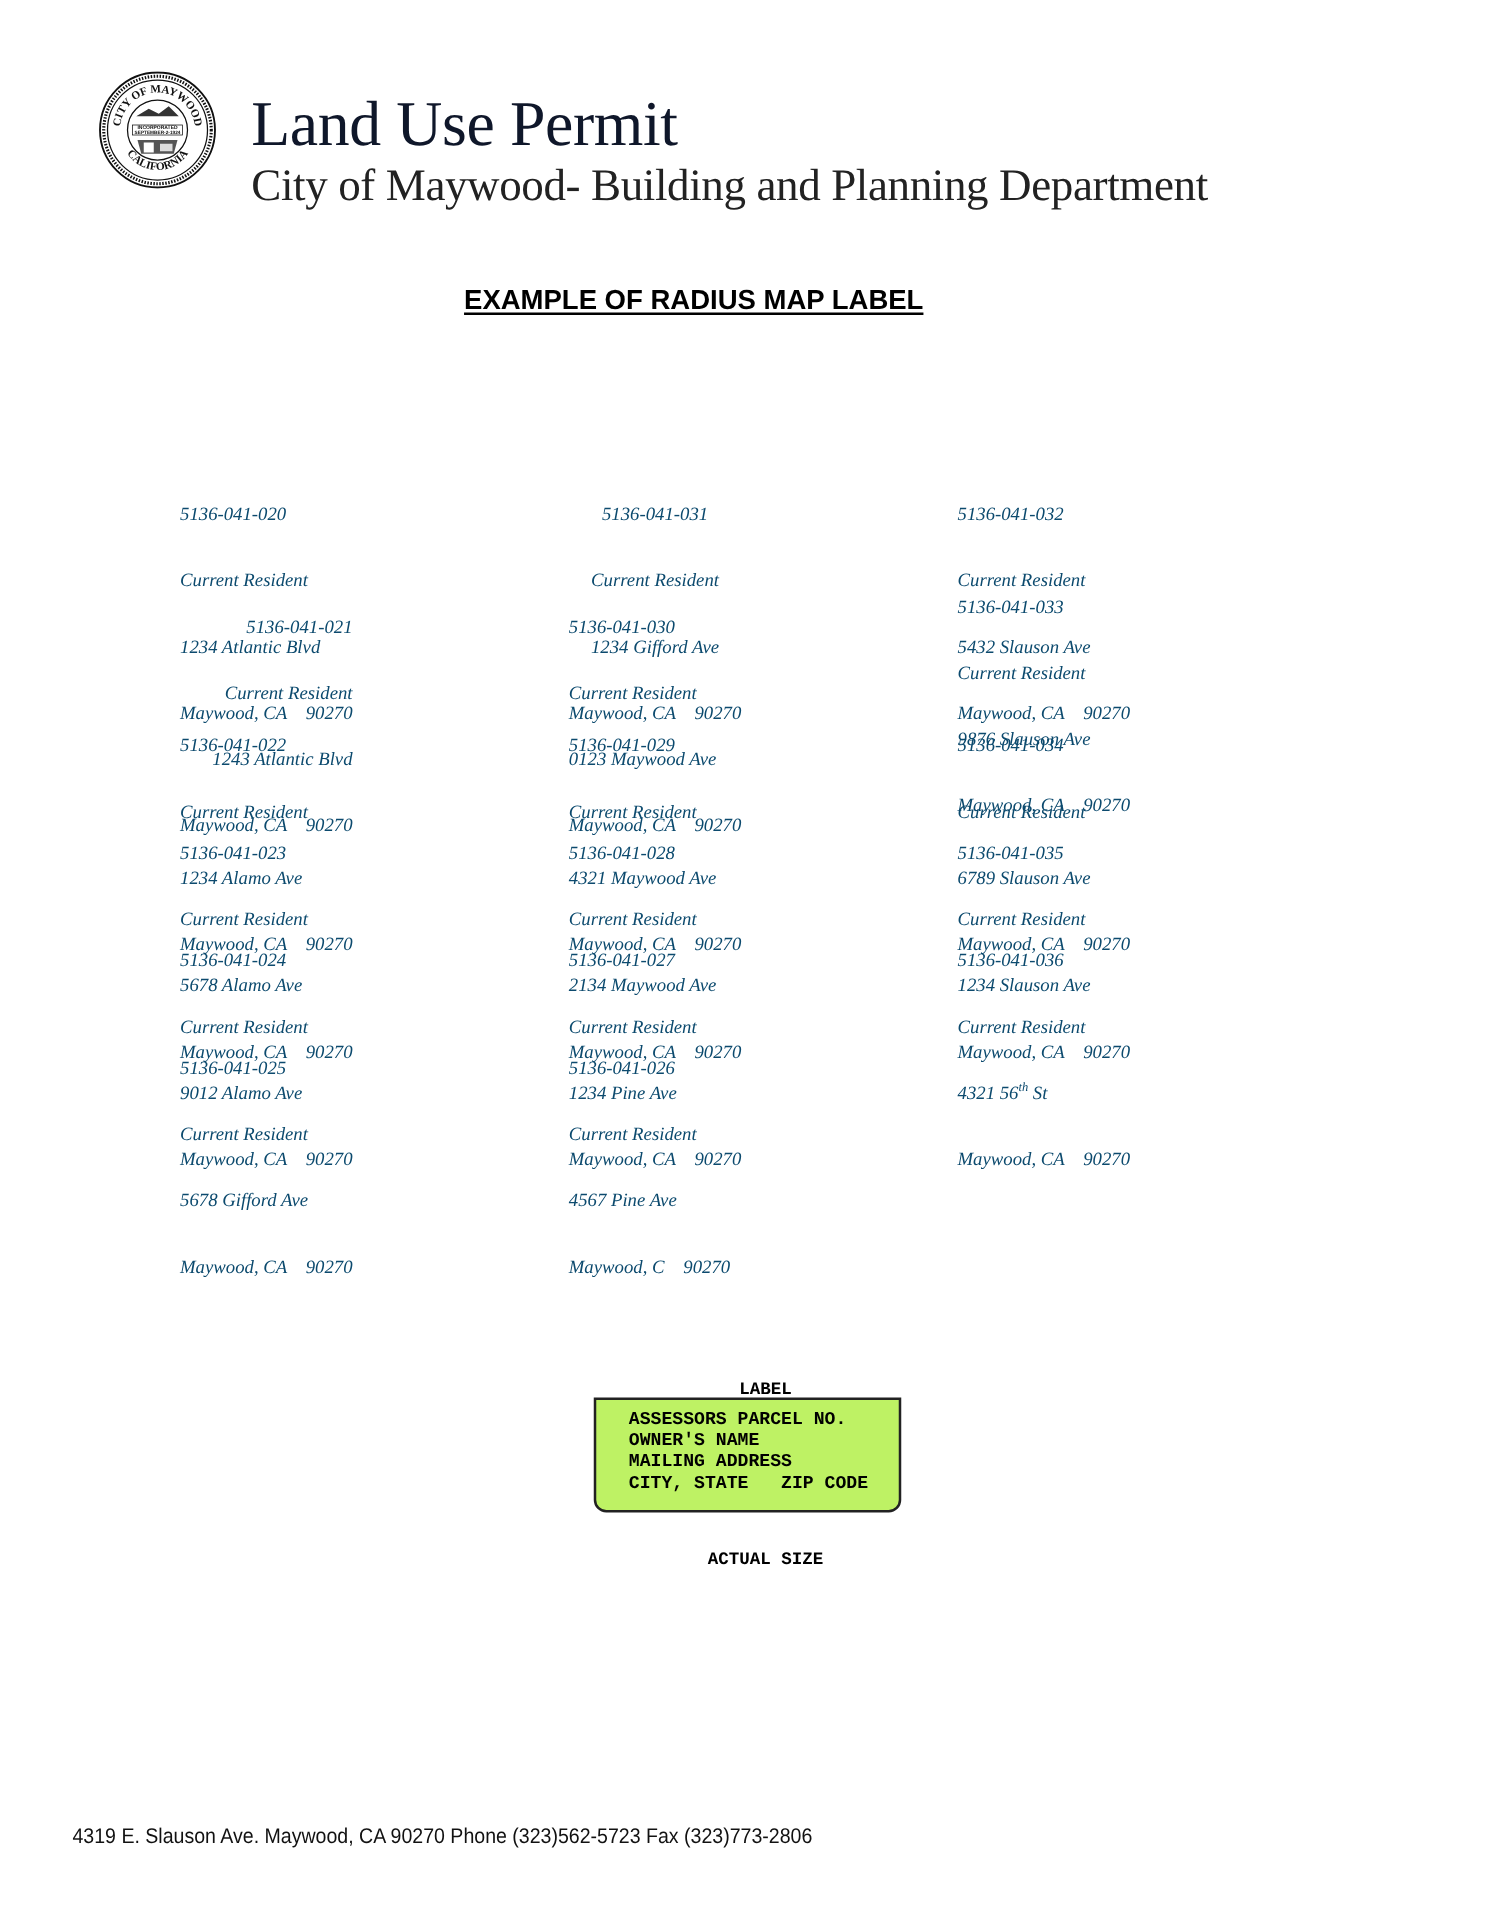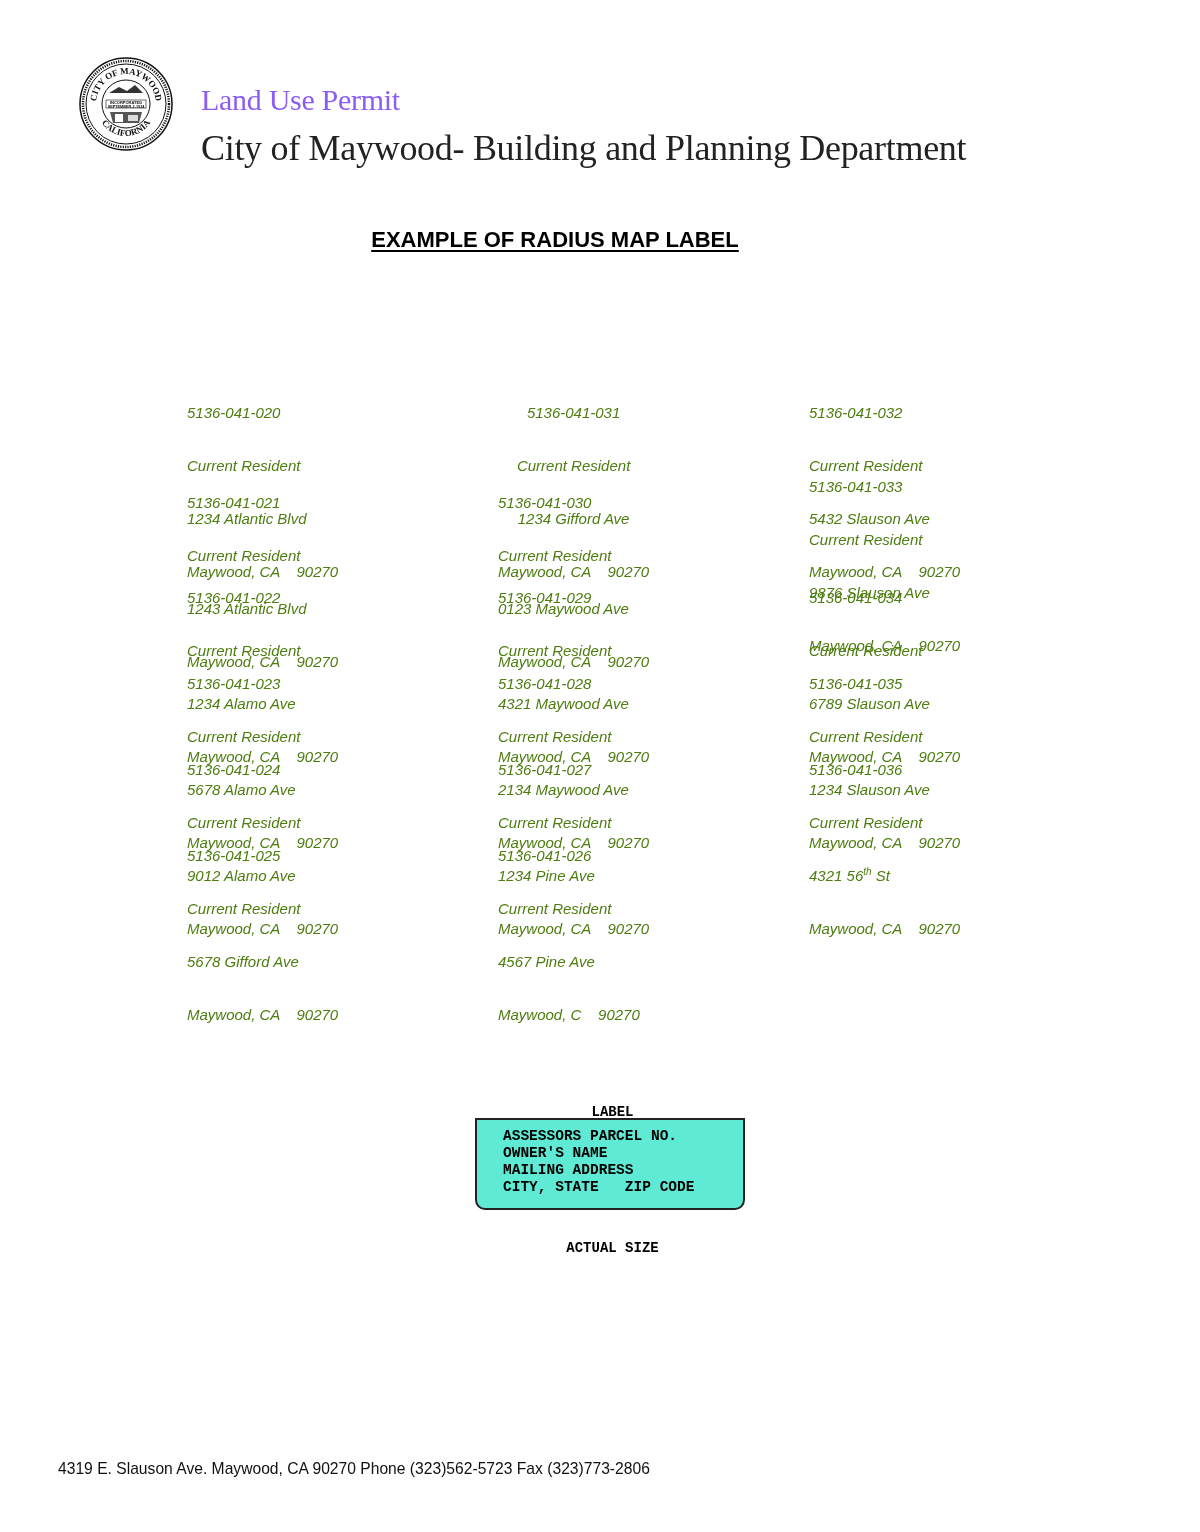--- a/index.html
+++ b/index.html
@@ -3,57 +3,57 @@
   <meta charset="utf-8">
   <style>
     html, body { margin: 0; padding: 0; background: #ffffff; }
     body { width: 1200px; height: 1532px; position: relative; overflow: hidden; color: #000; }
     .seal {
       position: absolute; left: 79px; top: 57px; width: 94px; height: 94px;
     }
     .title {
       position: absolute; left: 201px; top: 72px;
       font-family: "Liberation Serif", "DejaVu Serif", serif;
-      font-size: 30px; line-height: 56px; color: #8b5cf6;
+      font-size: 51px; line-height: 56px; color: #0f172a;
       letter-spacing: -0.3px;
     }
     .subtitle {
       position: absolute; left: 201px; top: 130px;
       font-family: "Liberation Serif", "DejaVu Serif", serif;
       font-size: 36px; line-height: 36px; color: #222;
       letter-spacing: -0.3px;
     }
     .heading {
       position: absolute; left: 0; width: 1110px; top: 226px; text-align: center;
       font-family: "Liberation Sans", "DejaVu Sans", sans-serif;
       font-weight: bold; font-size: 22px; line-height: 28px;
       text-decoration: underline; text-underline-offset: 3px;
     }
     .labels { position: absolute; left: 0; top: 0; width: 1200px; height: 1000px; }
     .label {
       position: absolute;
-      font-family: Liberation Sans, sans-serif;
+      font-family: Liberation Serif, serif;
       font-style: italic; font-size: 15px; line-height: 17.6px;
-      white-space: pre; color: #4d7c0f; margin-left: 43px;
+      white-space: pre; color: #0c4a6e;
     }
     .label .line { display: block; }
     .label sup { font-size: 10px; line-height: 0; vertical-align: super; }
     .sample {
       position: absolute; left: 470px; top: 1090px; width: 285px; height: 155px;
     }
     .sample-caption {
       position: absolute; left: 0; width: 285px; text-align: center;
       font-family: "Liberation Mono", "DejaVu Sans Mono", monospace;
       font-weight: bold; font-size: 14px; line-height: 16px; margin-top: 10px;
     }
     .sample-box {
-      position: absolute; left: 5px; top: 28px; width: 270px; height: 92px;
+      position: absolute; left: 5px; top: 28px; width: 246px; height: 92px;
       border: 2px solid #222; border-top-width: 2px;
       border-radius: 0 0 10px 10px; box-sizing: border-box;
-      background: #5eead4;
+      background: #bef264;
     }
     .sample-lines {
       position: absolute; left: 26px; top: 8px;
       font-family: "Liberation Mono", "DejaVu Sans Mono", monospace;
       font-weight: bold; font-size: 14.5px; line-height: 17px;
       white-space: pre;
     }
     .footer {
       position: absolute; left: 58px; top: 1458px;
       font-family: "Liberation Sans", "DejaVu Sans", sans-serif;
@@ -95,21 +95,21 @@
 <div class="heading">EXAMPLE OF RADIUS MAP LABEL</div>
 
 <div class="labels">
 
   <div class="label" style="left:144px; top:369px;">
     <span class="line">5136-041-020</span>
     <span class="line">Current Resident</span>
     <span class="line">1234 Atlantic Blvd</span>
     <span class="line"><span>Maywood, CA</span>    <span>90270</span></span>
   </div>
-  <div class="label" style="left:144px; top:459px;">
+  <div class="label" style="left:144px; top:459px;text-align:right;">
     <span class="line">5136-041-021</span>
     <span class="line">Current Resident</span>
     <span class="line">1243 Atlantic Blvd</span>
     <span class="line"><span>Maywood, CA</span>    <span>90270</span></span>
   </div>
   <div class="label" style="left:144px; top:554px;">
     <span class="line">5136-041-022</span>
     <span class="line">Current Resident</span>
     <span class="line">1234 Alamo Ave</span>
     <span class="line"><span>Maywood, CA</span>    <span>90270</span></span>

